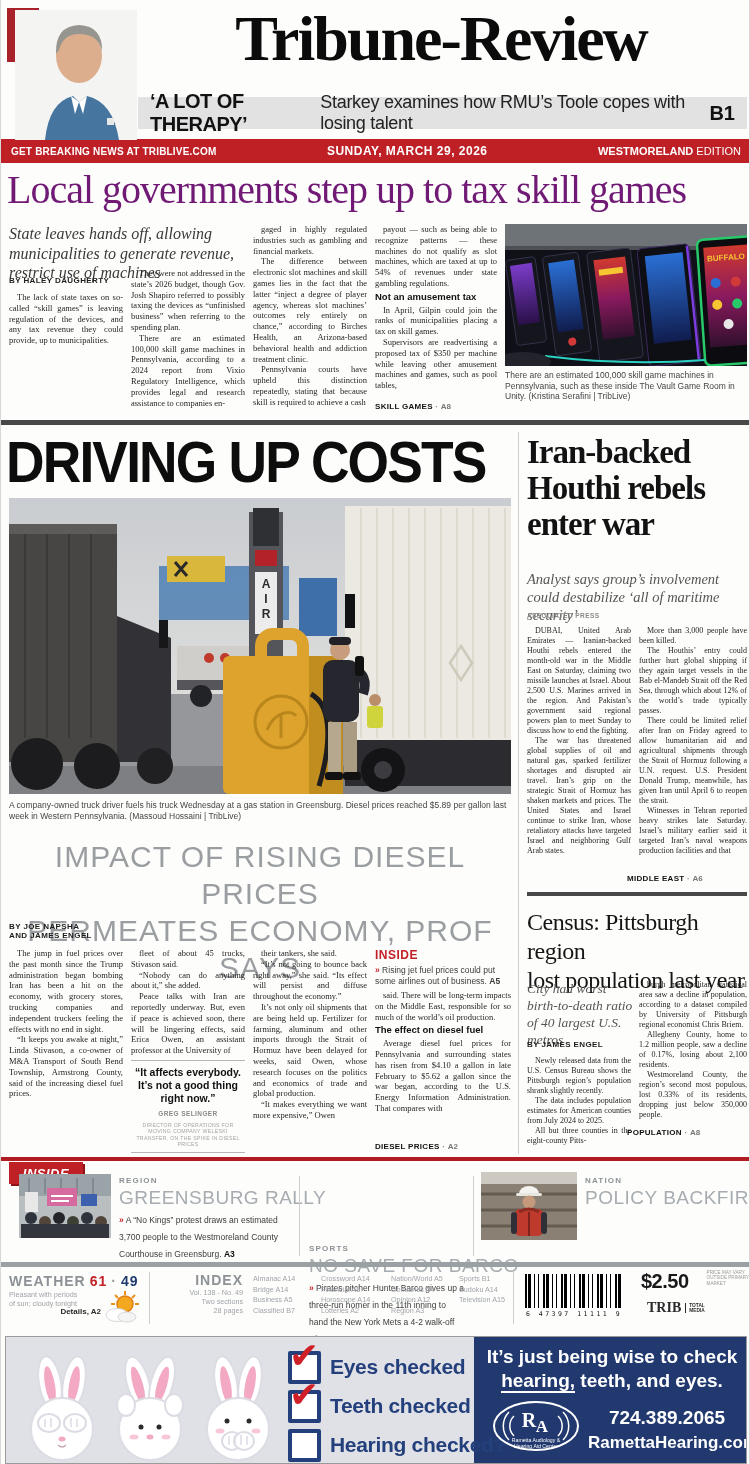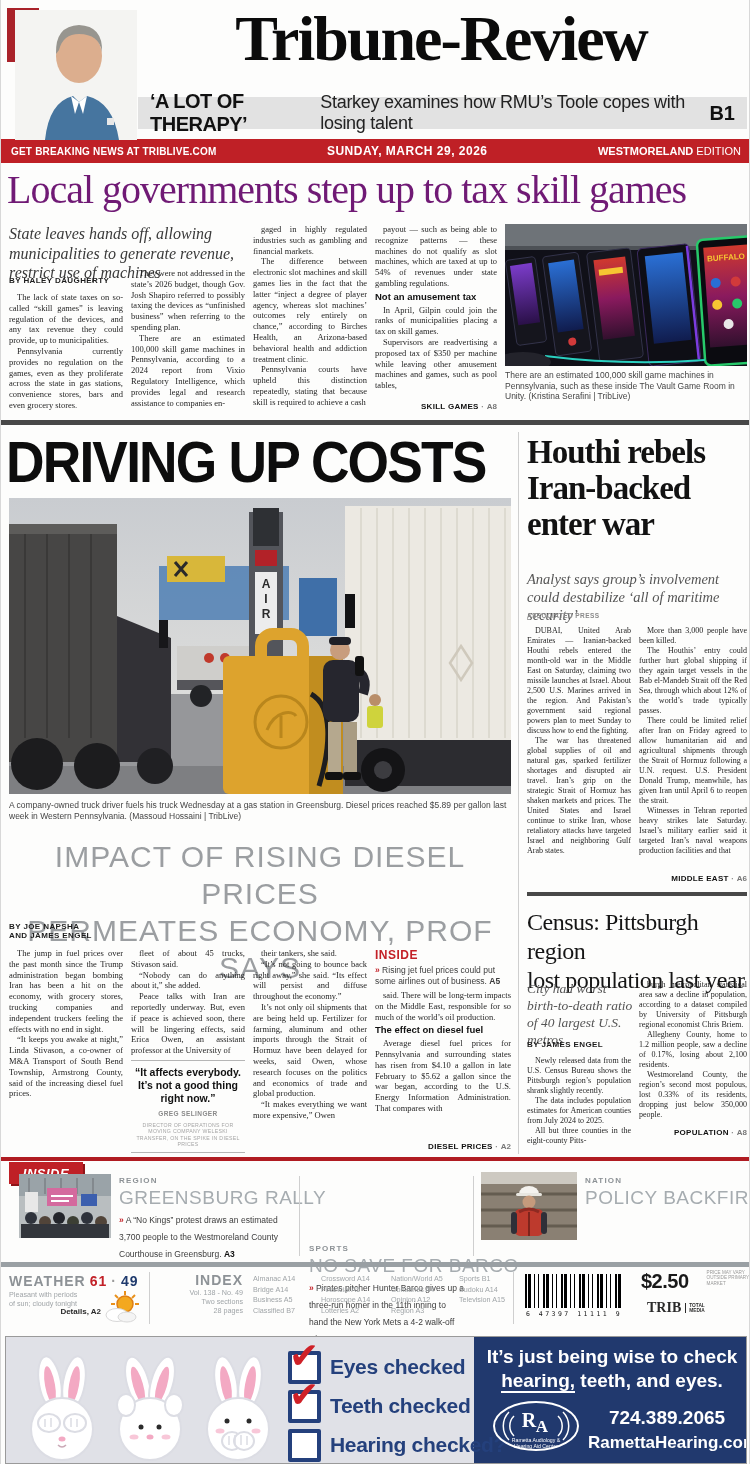--- a/index.html
+++ b/index.html
@@ -19,21 +19,21 @@
   .redbar .r{font-size:11px;}
   .redbar .r b{font-weight:bold;}
   
   .h1{font-size:40px;letter-spacing:-1px;white-space:nowrap;color:#701a75;line-height:44px;}
   .ital{font-style:italic;color:#3a3a3a;}
   .byline{font-family:"Liberation Sans",sans-serif;font-weight:bold;font-size:8px;letter-spacing:0.4px;color:#1c1c1c;}
   .body{font-size:8.5px;line-height:10.8px;text-align:justify;color:#1f1f1f;overflow:hidden;}
   .body p{margin:0;text-indent:8px;}
   .railbody{font-size:8px;line-height:10px;}
   .colsub{font-family:"Liberation Sans",sans-serif;font-weight:bold;font-size:9.5px;margin:3px 0 2px 0;color:#111;text-indent:0 !important;}
-  .jump{font-family:"Liberation Sans",sans-serif;font-size:8px;text-align:right;}
+  .jump{font-family:"Liberation Sans",sans-serif;font-size:8px;text-align:left;}
   .jump .jl{font-weight:bold;color:#111;letter-spacing:0.3px;}
   .jump .jl::after{content:" · ";color:#888;}
   .jump .jp{font-weight:bold;color:#777;}
   .caption{font-family:"Liberation Sans",sans-serif;font-size:8.5px;line-height:10.5px;color:#454545;}
   .rule-dark{background:#484848;}
   .rule-gray{background:#9aa0a4;}
   .rule-red{background:#b01c22;}
   .vrule{background:#cfcfcf;width:1px;}
   
   .banner{font-family:"Liberation Sans",sans-serif;font-weight:800;font-size:58px;letter-spacing:-2px;color:#0d0d0d;transform:scaleX(.92);transform-origin:left;white-space:nowrap;}
@@ -106,21 +106,20 @@
     <span class="l">GET BREAKING NEWS AT TRIBLIVE.COM</span>
     <span class="c">SUNDAY, MARCH 29, 2026</span>
     <span class="r"><b>WESTMORELAND</b> <span>EDITION</span></span>
   </div>
 
   <div class="abs h1" style="left:6px;top:168px;width:740px;">Local governments step up to tax skill games</div>
   <div class="abs ital" style="left:8px;top:224px;width:246px;font-size:16px;line-height:19.5px;">State leaves hands off, allowing municipalities to generate revenue, restrict use of machines</div>
   <div class="abs byline" style="left:8px;top:276px;">BY HALEY DAUGHERTY</div>
   <div class="abs body" style="left:8px;top:292px;width:114px;height:122px;">
     <p>The lack of state taxes on so-called “skill games” is leaving regulation of the devices, and any tax revenue they could provide, up to municipalities.</p>
-    <p>Pennsylvania currently provides no regulation on the games, even as they proliferate across the state in gas stations, convenience stores, bars and even grocery stores.</p>
   </div>
   <div class="abs body" style="left:130px;top:268px;width:114px;height:146px;">
     <p>They were not addressed in the state’s 2026 budget, though Gov. Josh Shapiro referred to possibly taxing the devices as “unfinished business” when referring to the spending plan.</p>
     <p>There are an estimated 100,000 skill game machines in Pennsylvania, according to a 2024 report from Vixio Regulatory Intelligence, which provides legal and research assistance to companies en-</p>
   </div>
   <div class="abs body" style="left:252px;top:224px;width:114px;height:190px;">
     <p>gaged in highly regulated industries such as gambling and financial markets.</p>
     <p>The difference between electronic slot machines and skill games lies in the fact that the latter “inject a degree of player agency, whereas slot machines’ outcomes rely entirely on chance,” according to Birches Health, an Arizona-based behavioral health and addiction treatment clinic.</p>
     <p>Pennsylvania courts have upheld this distinction repeatedly, stating that because skill is required to achieve a cash</p>
   </div>
@@ -310,22 +309,22 @@
       <p>Average diesel fuel prices for Pennsylvania and surrounding states has risen from $4.10 a gallon in late February to $5.62 a gallon since the war began, according to the U.S. Energy Information Administration. That compares with</p>
     </div>
   </div>
   <div class="abs jump" style="left:374px;top:1142px;width:136px;">
     <span class="jl">DIESEL PRICES</span><span class="jp">A2</span>
   </div>
 
   <div class="abs vrule" style="left:517px;top:432px;height:722px;"></div>
 
   <div class="abs h2rail" style="left:526px;top:434px;width:222px;">
+    <div>Iran-backed</div>
     <div>Houthi rebels</div>
-    <div>Iran-backed</div>
     <div>enter war</div>
   </div>
   <div class="abs ital" style="left:526px;top:570px;width:218px;font-size:14.5px;line-height:18px;color:#555;">Analyst says group’s involvement could destabilize ‘all of maritime security’</div>
   <div class="abs byline" style="left:526px;top:612px;font-size:6.5px;color:#8a8a8a;">ASSOCIATED PRESS</div>
   <div class="abs body railbody" style="left:526px;top:626px;width:104px;height:244px;">
     <p>DUBAI, United Arab Emirates — Iranian-backed Houthi rebels entered the month-old war in the Middle East on Saturday, claiming two missile launches at Israel. About 2,500 U.S. Marines arrived in the region. And Pakistan’s government said regional powers plan to meet Sunday to discuss how to end the fighting.</p>
     <p>The war has threatened global supplies of oil and natural gas, sparked fertilizer shortages and disrupted air travel. Iran’s grip on the strategic Strait of Hormuz has shaken markets and prices. The United States and Israel continue to strike Iran, whose retaliatory attacks have targeted Israel and neighboring Gulf Arab states.</p>
   </div>
   <div class="abs body railbody" style="left:638px;top:626px;width:108px;height:244px;">
     <p>More than 3,000 people have been killed.</p>

